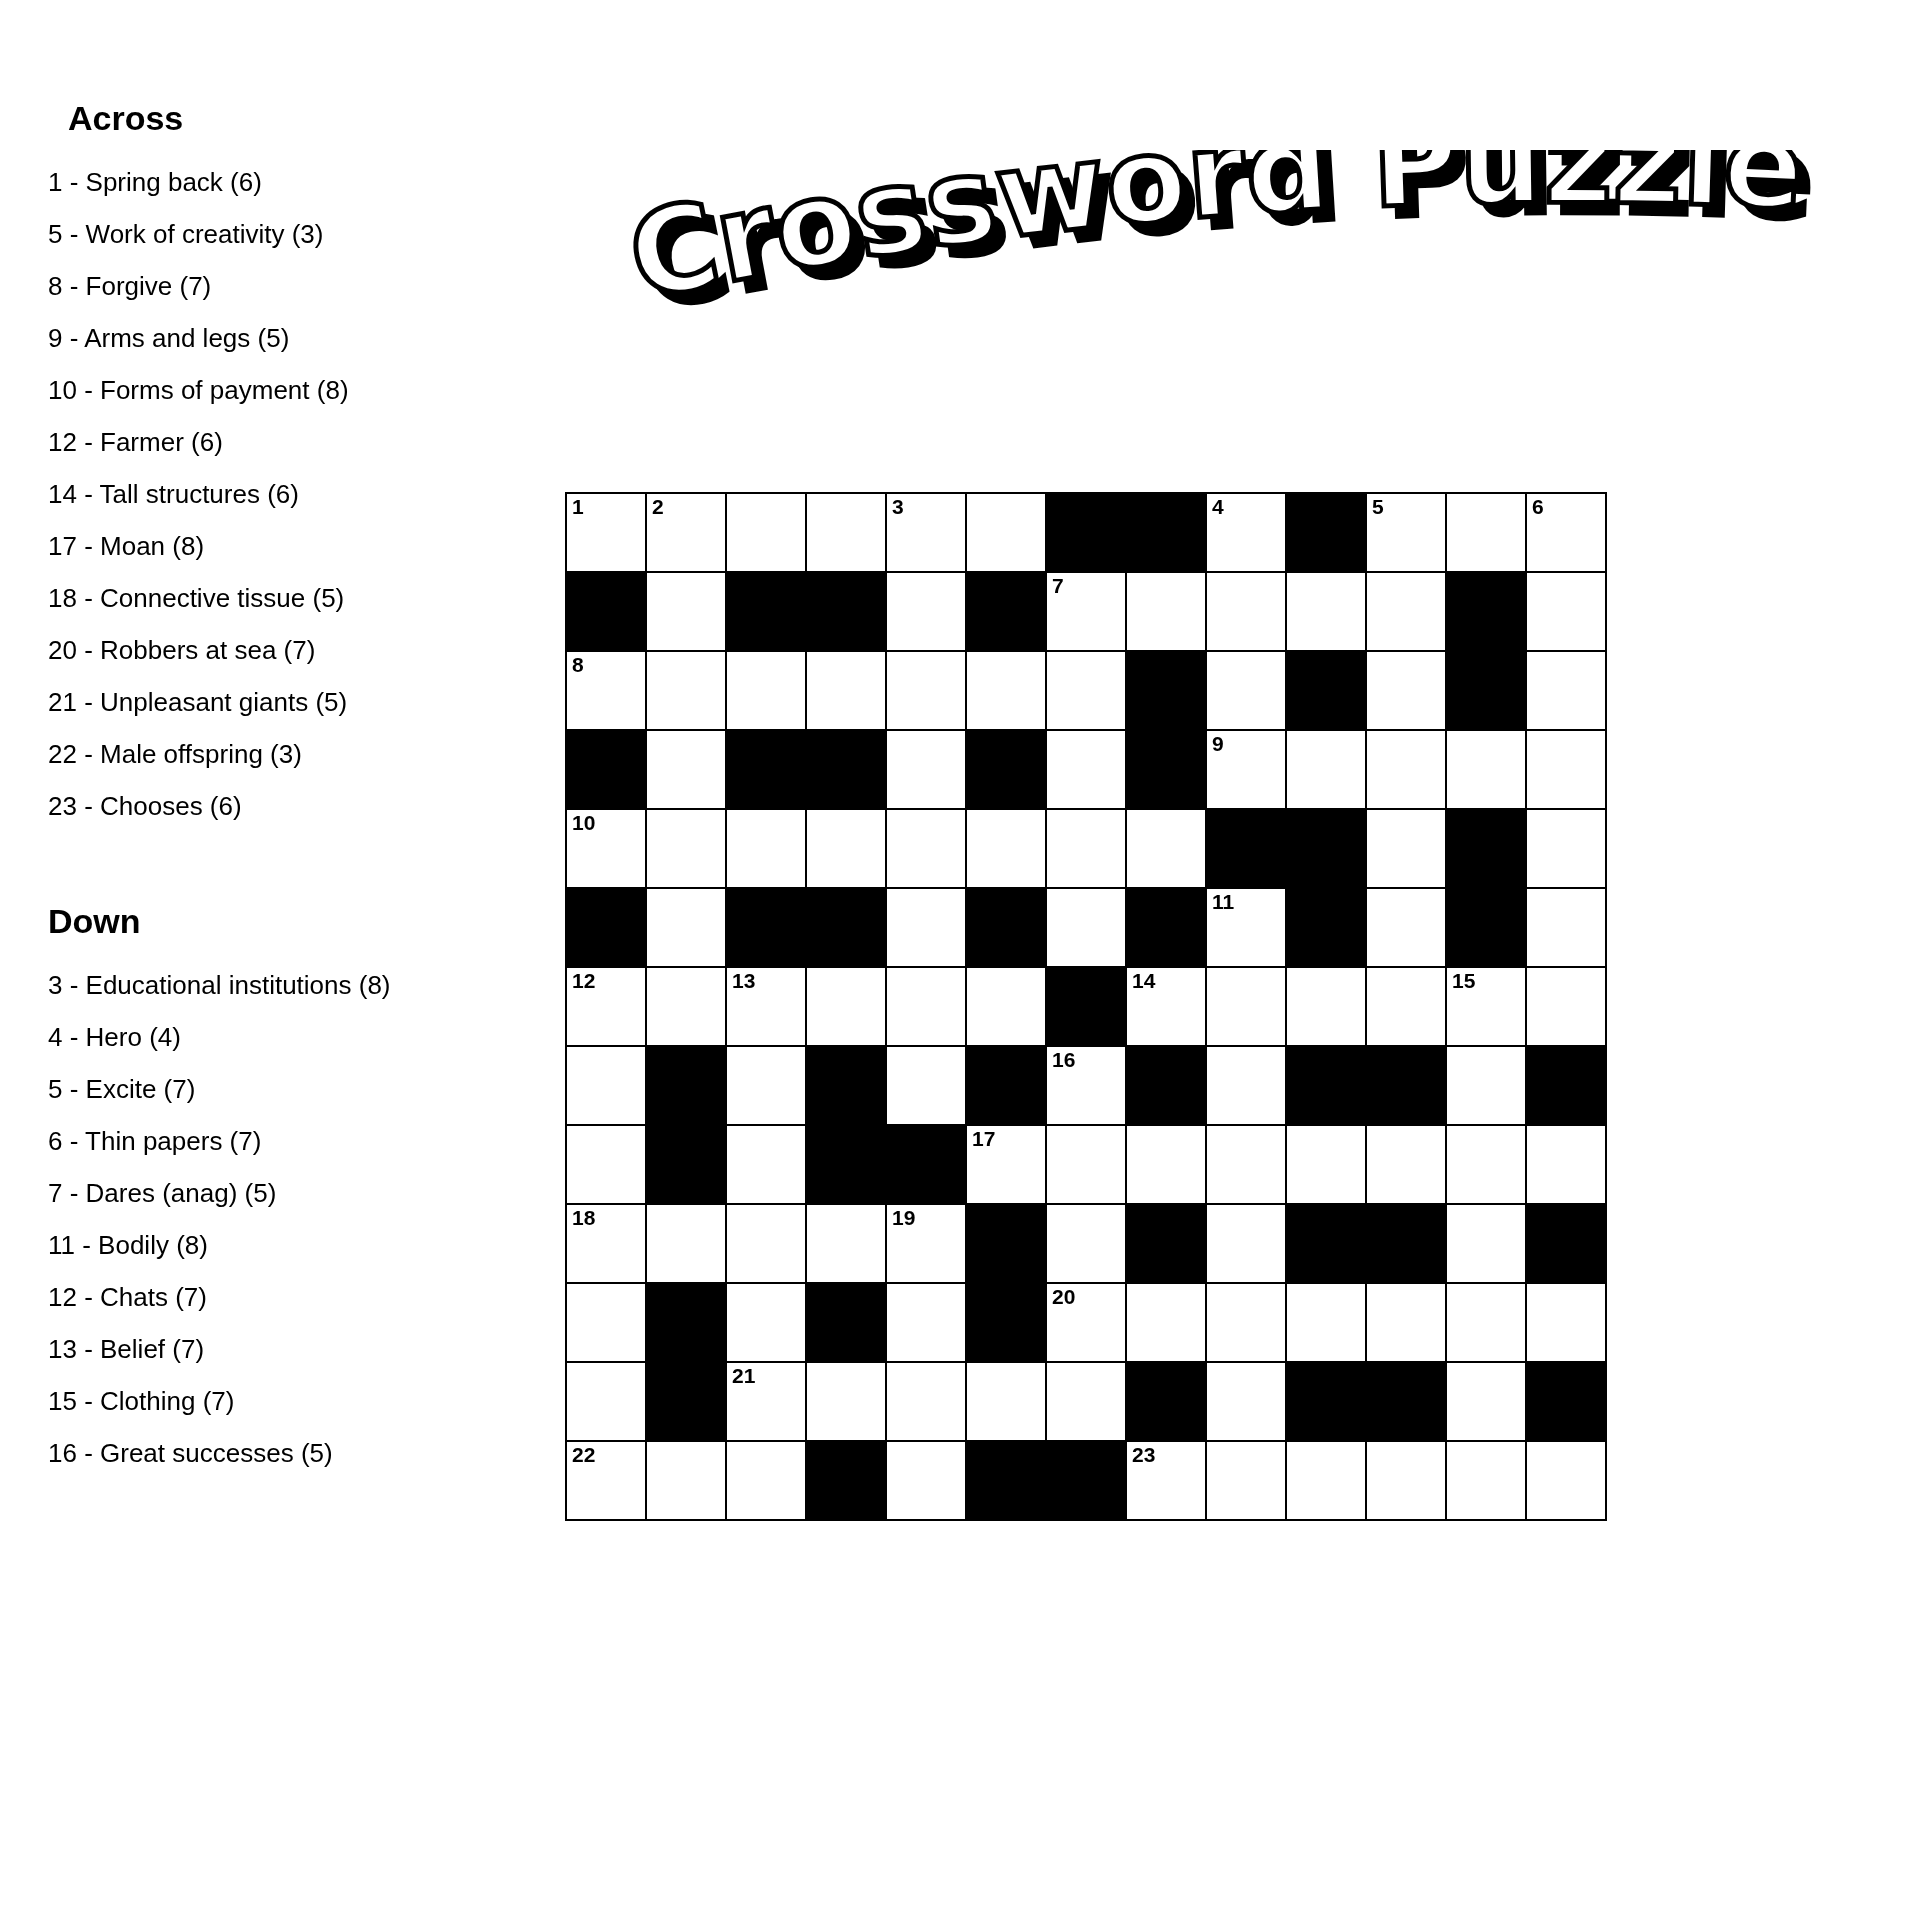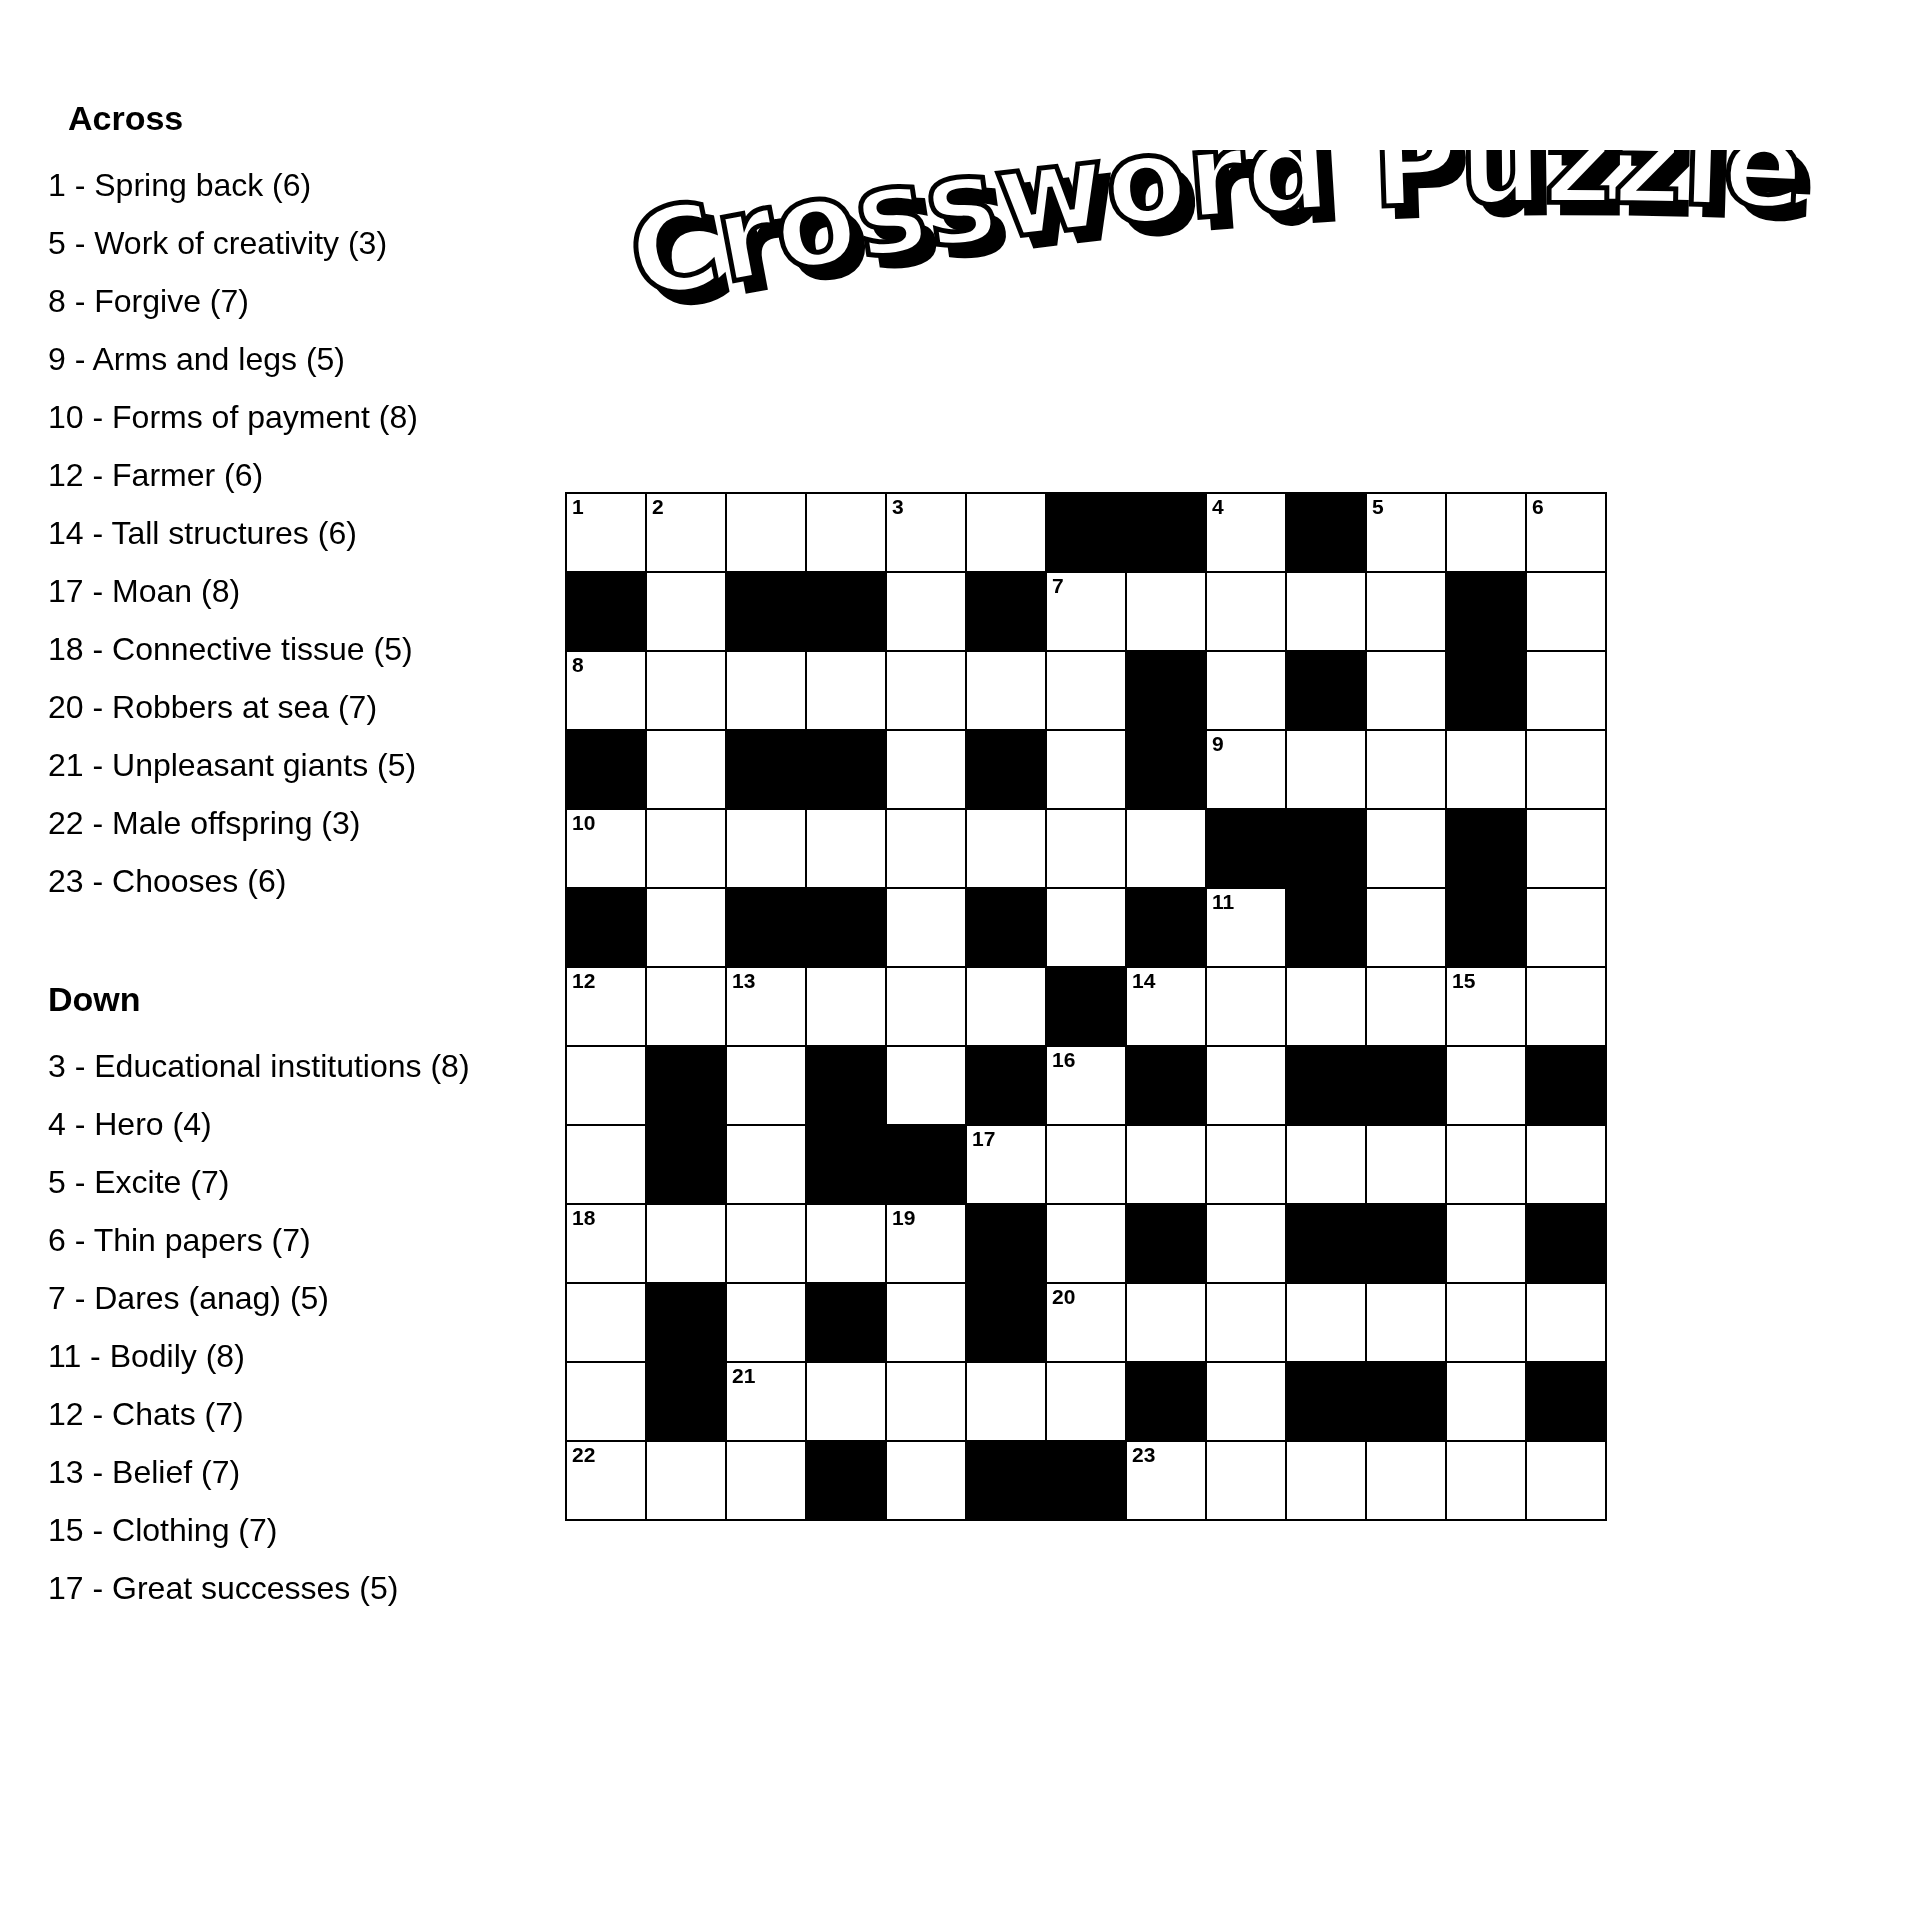--- a/index.html
+++ b/index.html
@@ -30,21 +30,21 @@
   }
   .clue-heading.down-heading {
     margin-left: 8px;
   }
   .clue-list {
     list-style: none;
     margin: 0;
     padding: 0;
   }
   .clue-item {
-    font-size: 32px;
+    font-size: 26px;
     line-height: 1.0;
     padding: 13px 0 13px 8px;
     white-space: nowrap;
   }
   .spacer-block { height: 70px; }
 
   
   #puzzle-title {
     position: absolute;
     left: 620px;
@@ -115,21 +115,21 @@
   <ul class="clue-list" id="down-list">
       <li class="clue-item">3 - Educational institutions (8)</li>
       <li class="clue-item">4 - Hero (4)</li>
       <li class="clue-item">5 - Excite (7)</li>
       <li class="clue-item">6 - Thin papers (7)</li>
       <li class="clue-item">7 - Dares (anag) (5)</li>
       <li class="clue-item">11 - Bodily (8)</li>
       <li class="clue-item">12 - Chats (7)</li>
       <li class="clue-item">13 - Belief (7)</li>
       <li class="clue-item">15 - Clothing (7)</li>
-      <li class="clue-item">17 - Great successes (5)</li>
+      <li class="clue-item">16 - Great successes (5)</li>
     </ul>
 </div>
 
 <div id="puzzle-title">
   <svg width="1230" height="210" viewBox="0 0 1230 210" xmlns="http://www.w3.org/2000/svg">
     <defs>
       <path id="titlecurve" d="M 20,150 Q 600,25 1210,60"></path>
     </defs>
 
     <text font-family="DejaVu Sans, sans-serif" font-size="118" font-weight="bold" fill="#000000" stroke="#000000" stroke-width="2" transform="translate(12,12)">

